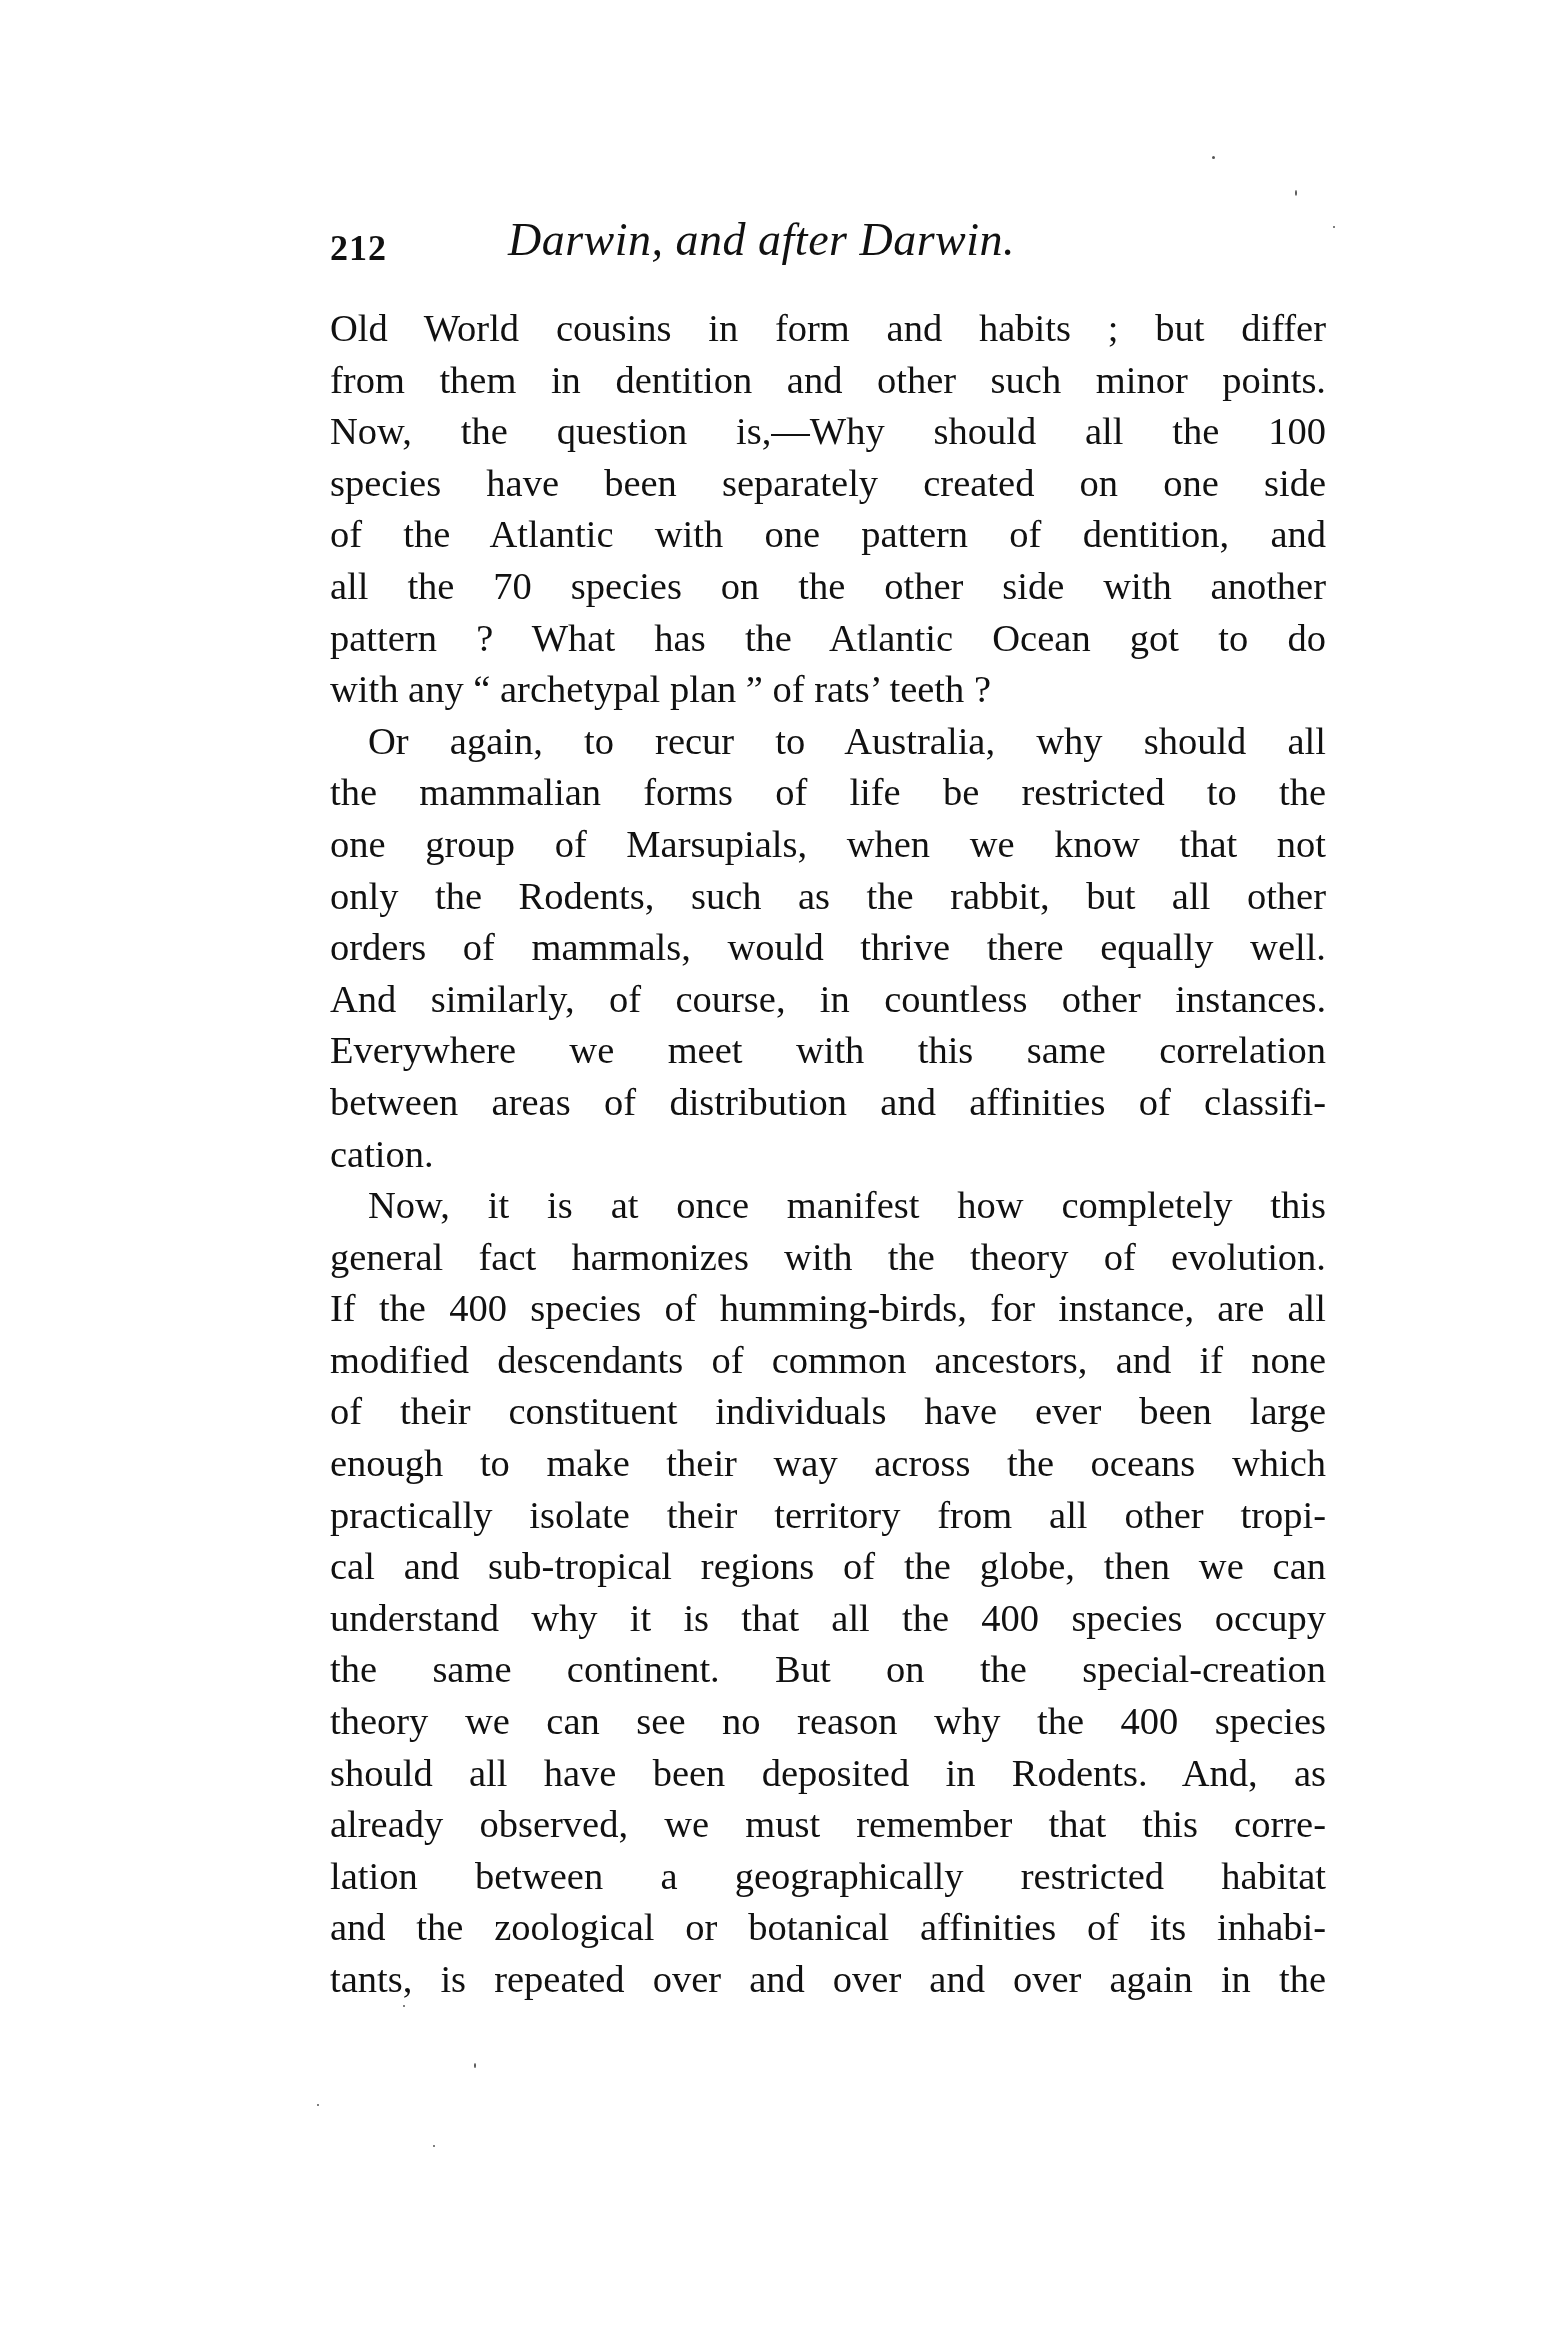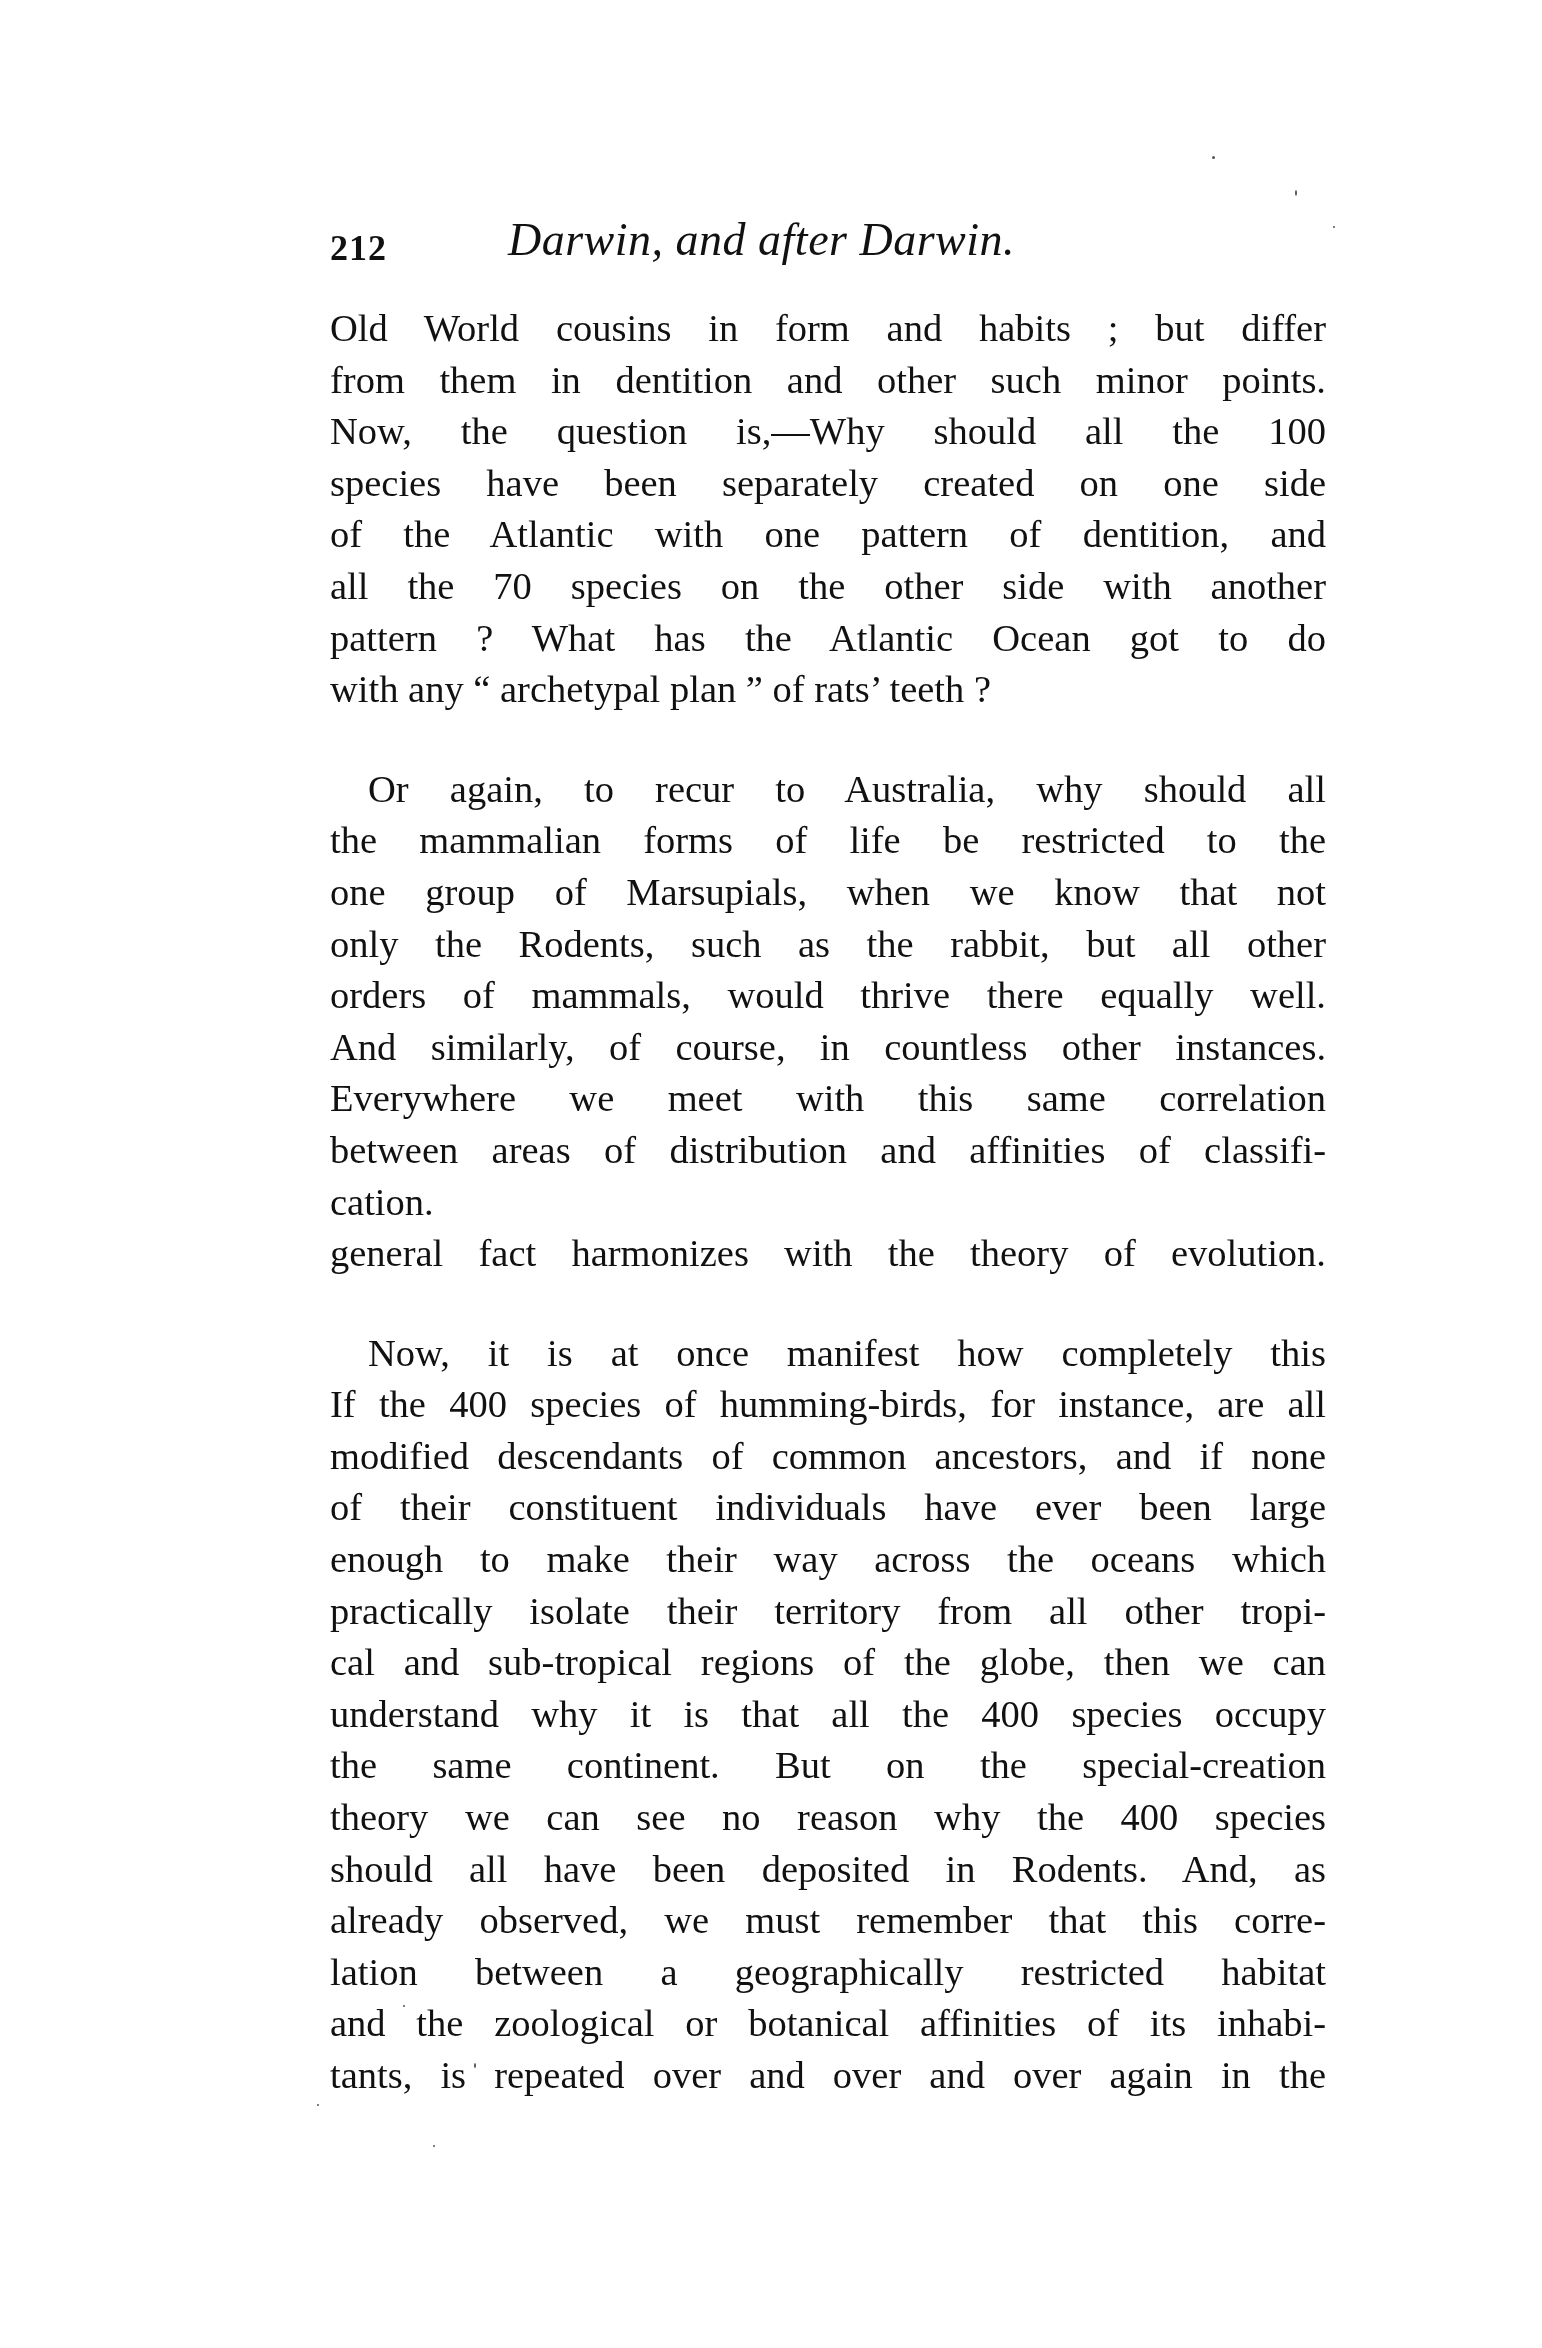--- a/index.html
+++ b/index.html
@@ -59,21 +59,20 @@
     height: 51.6px;
     white-space: nowrap;
     text-align: justify;
     text-align-last: justify;
   }
   .line.last {
     text-align-last: left;
   }
   .line.indent {
     padding-left: 38px;
-    margin-top: 48px;
   }
   .speck {
     position: absolute;
     background: #555;
     border-radius: 50%;
   }
 </style>
 </head>
 <body>
 
@@ -102,22 +101,22 @@
       <span class="line">one group of Marsupials, when we know that not</span>
       <span class="line">only the Rodents, such as the rabbit, but all other</span>
       <span class="line">orders of mammals, would thrive there equally well.</span>
       <span class="line">And similarly, of course, in countless other instances.</span>
       <span class="line">Everywhere we meet with this same correlation</span>
       <span class="line">between areas of distribution and affinities of classifi-</span>
       <span class="line last">cation.</span>
     </div>
 
     <div>
+      <span class="line indent">Now, it is at once manifest how completely this</span>
       <span class="line">general fact harmonizes with the theory of evolution.</span>
-      <span class="line indent">Now, it is at once manifest how completely this</span>
       <span class="line">If the 400 species of humming-birds, for instance, are all</span>
       <span class="line">modified descendants of common ancestors, and if none</span>
       <span class="line">of their constituent individuals have ever been large</span>
       <span class="line">enough to make their way across the oceans which</span>
       <span class="line">practically isolate their territory from all other tropi-</span>
       <span class="line">cal and sub-tropical regions of the globe, then we can</span>
       <span class="line">understand why it is that all the 400 species occupy</span>
       <span class="line">the same continent. But on the special-creation</span>
       <span class="line">theory we can see no reason why the 400 species</span>
       <span class="line">should all have been deposited in Rodents. And, as</span>

